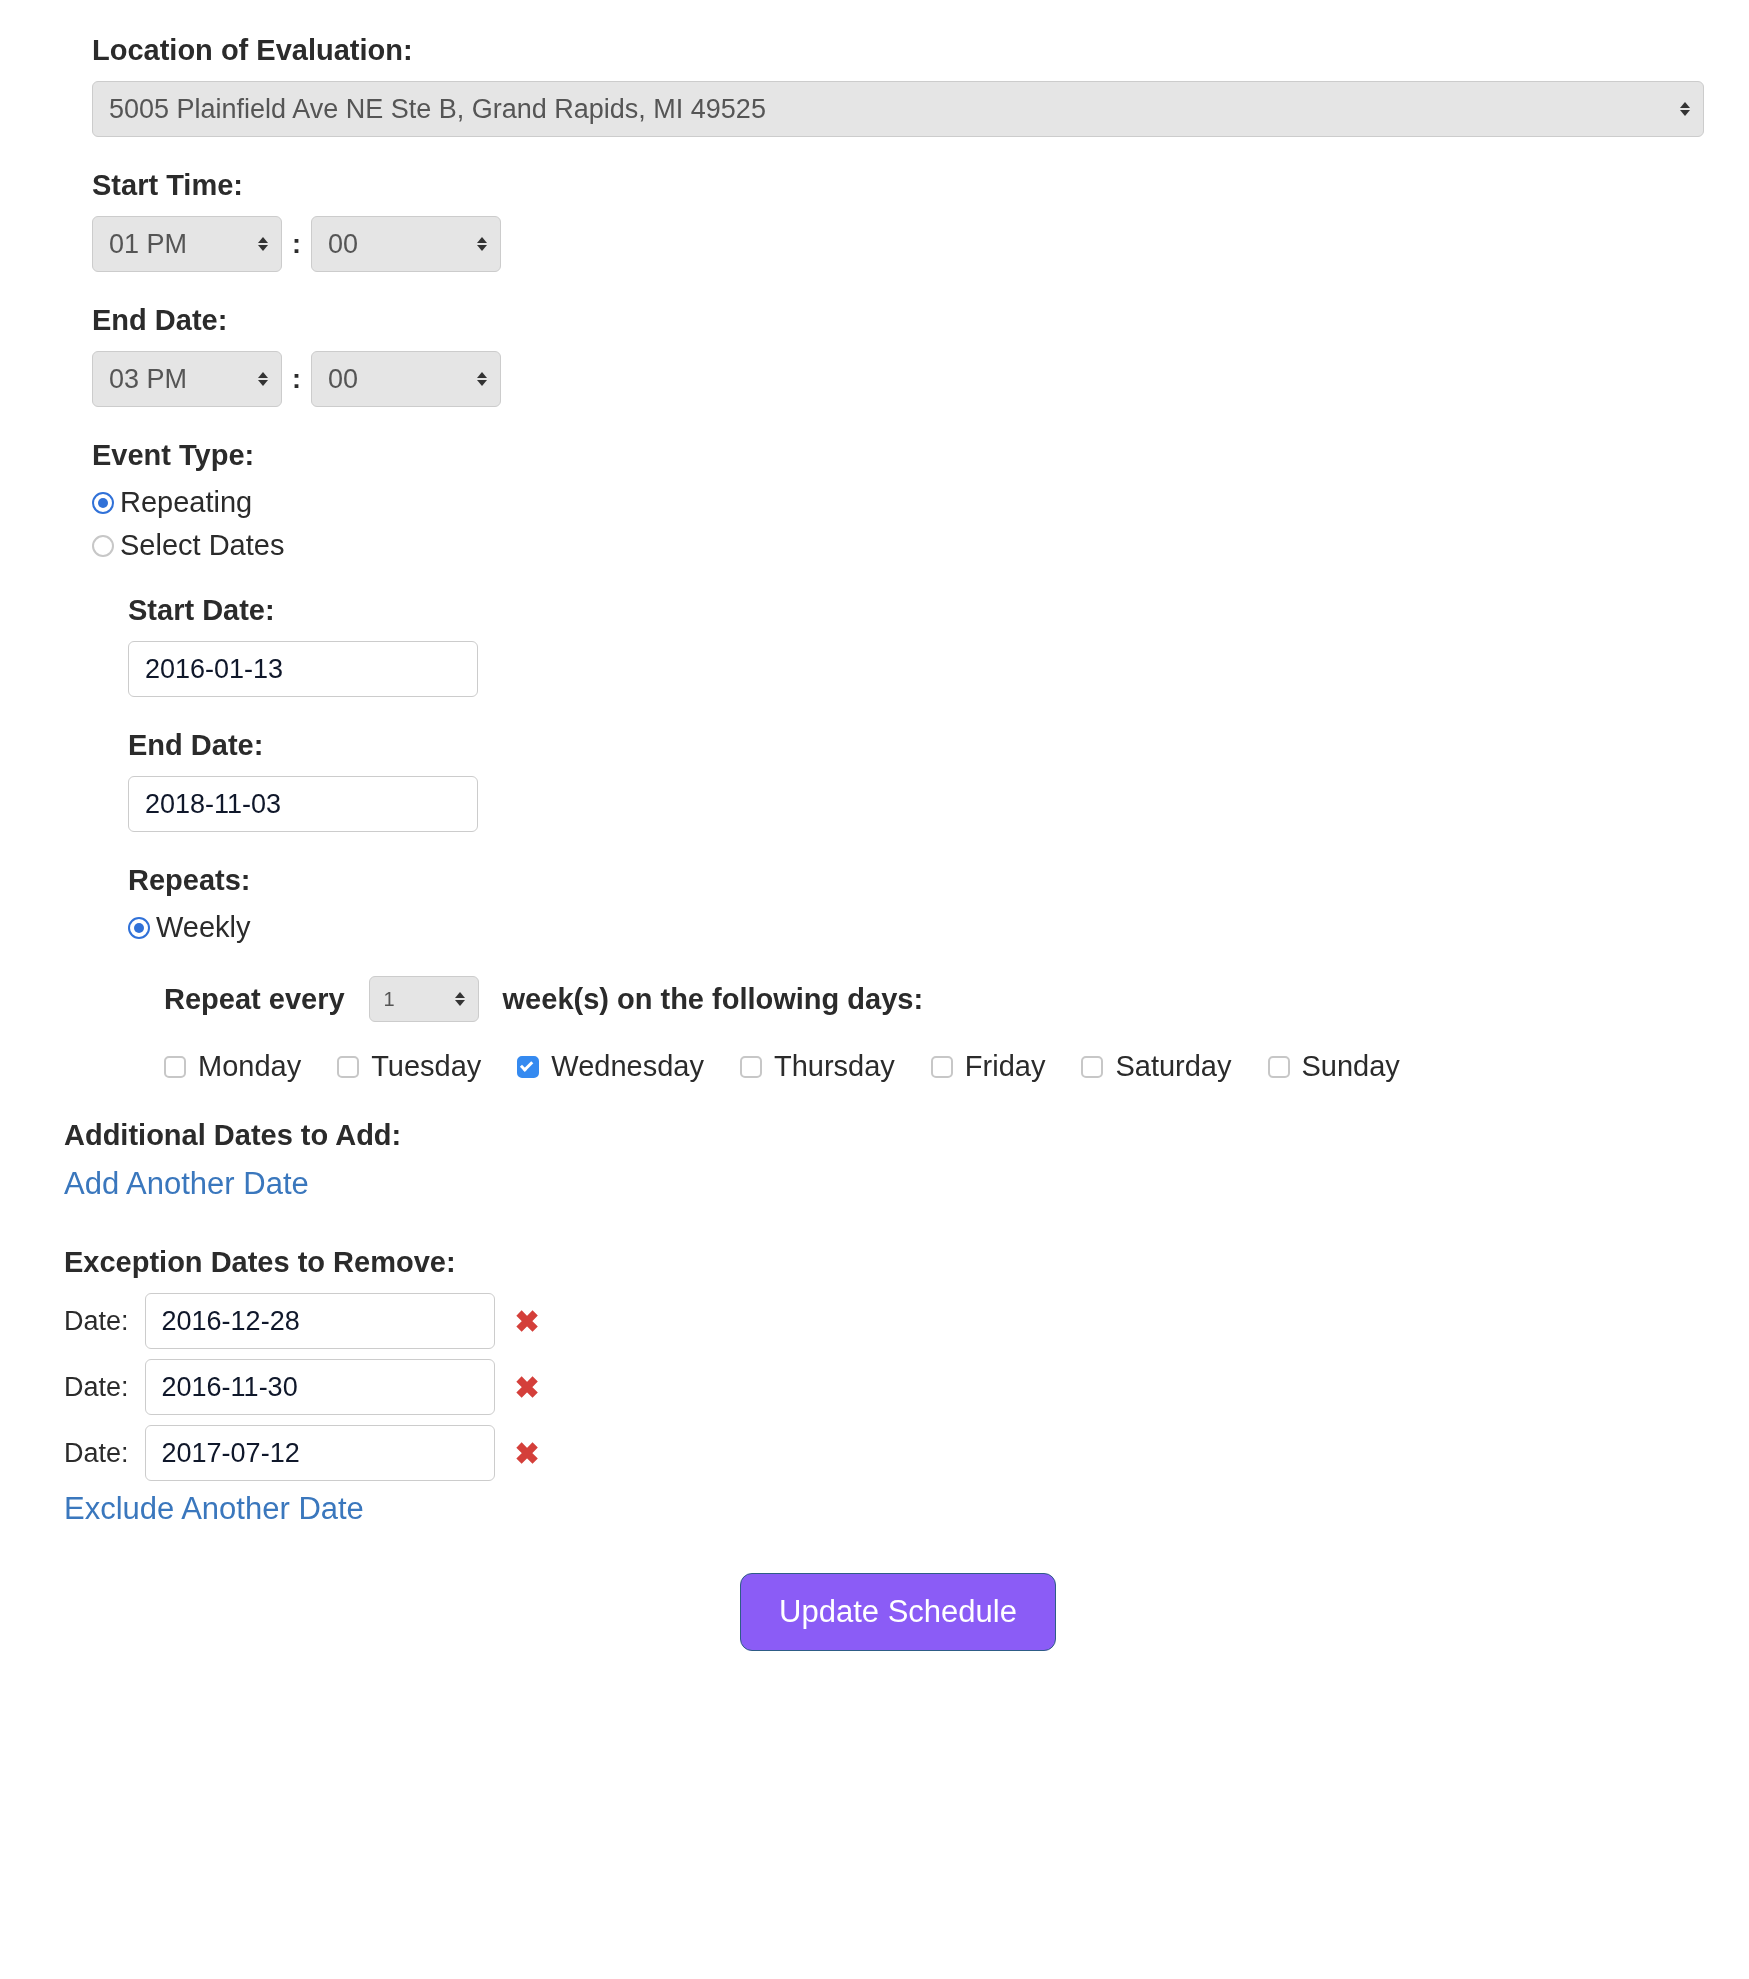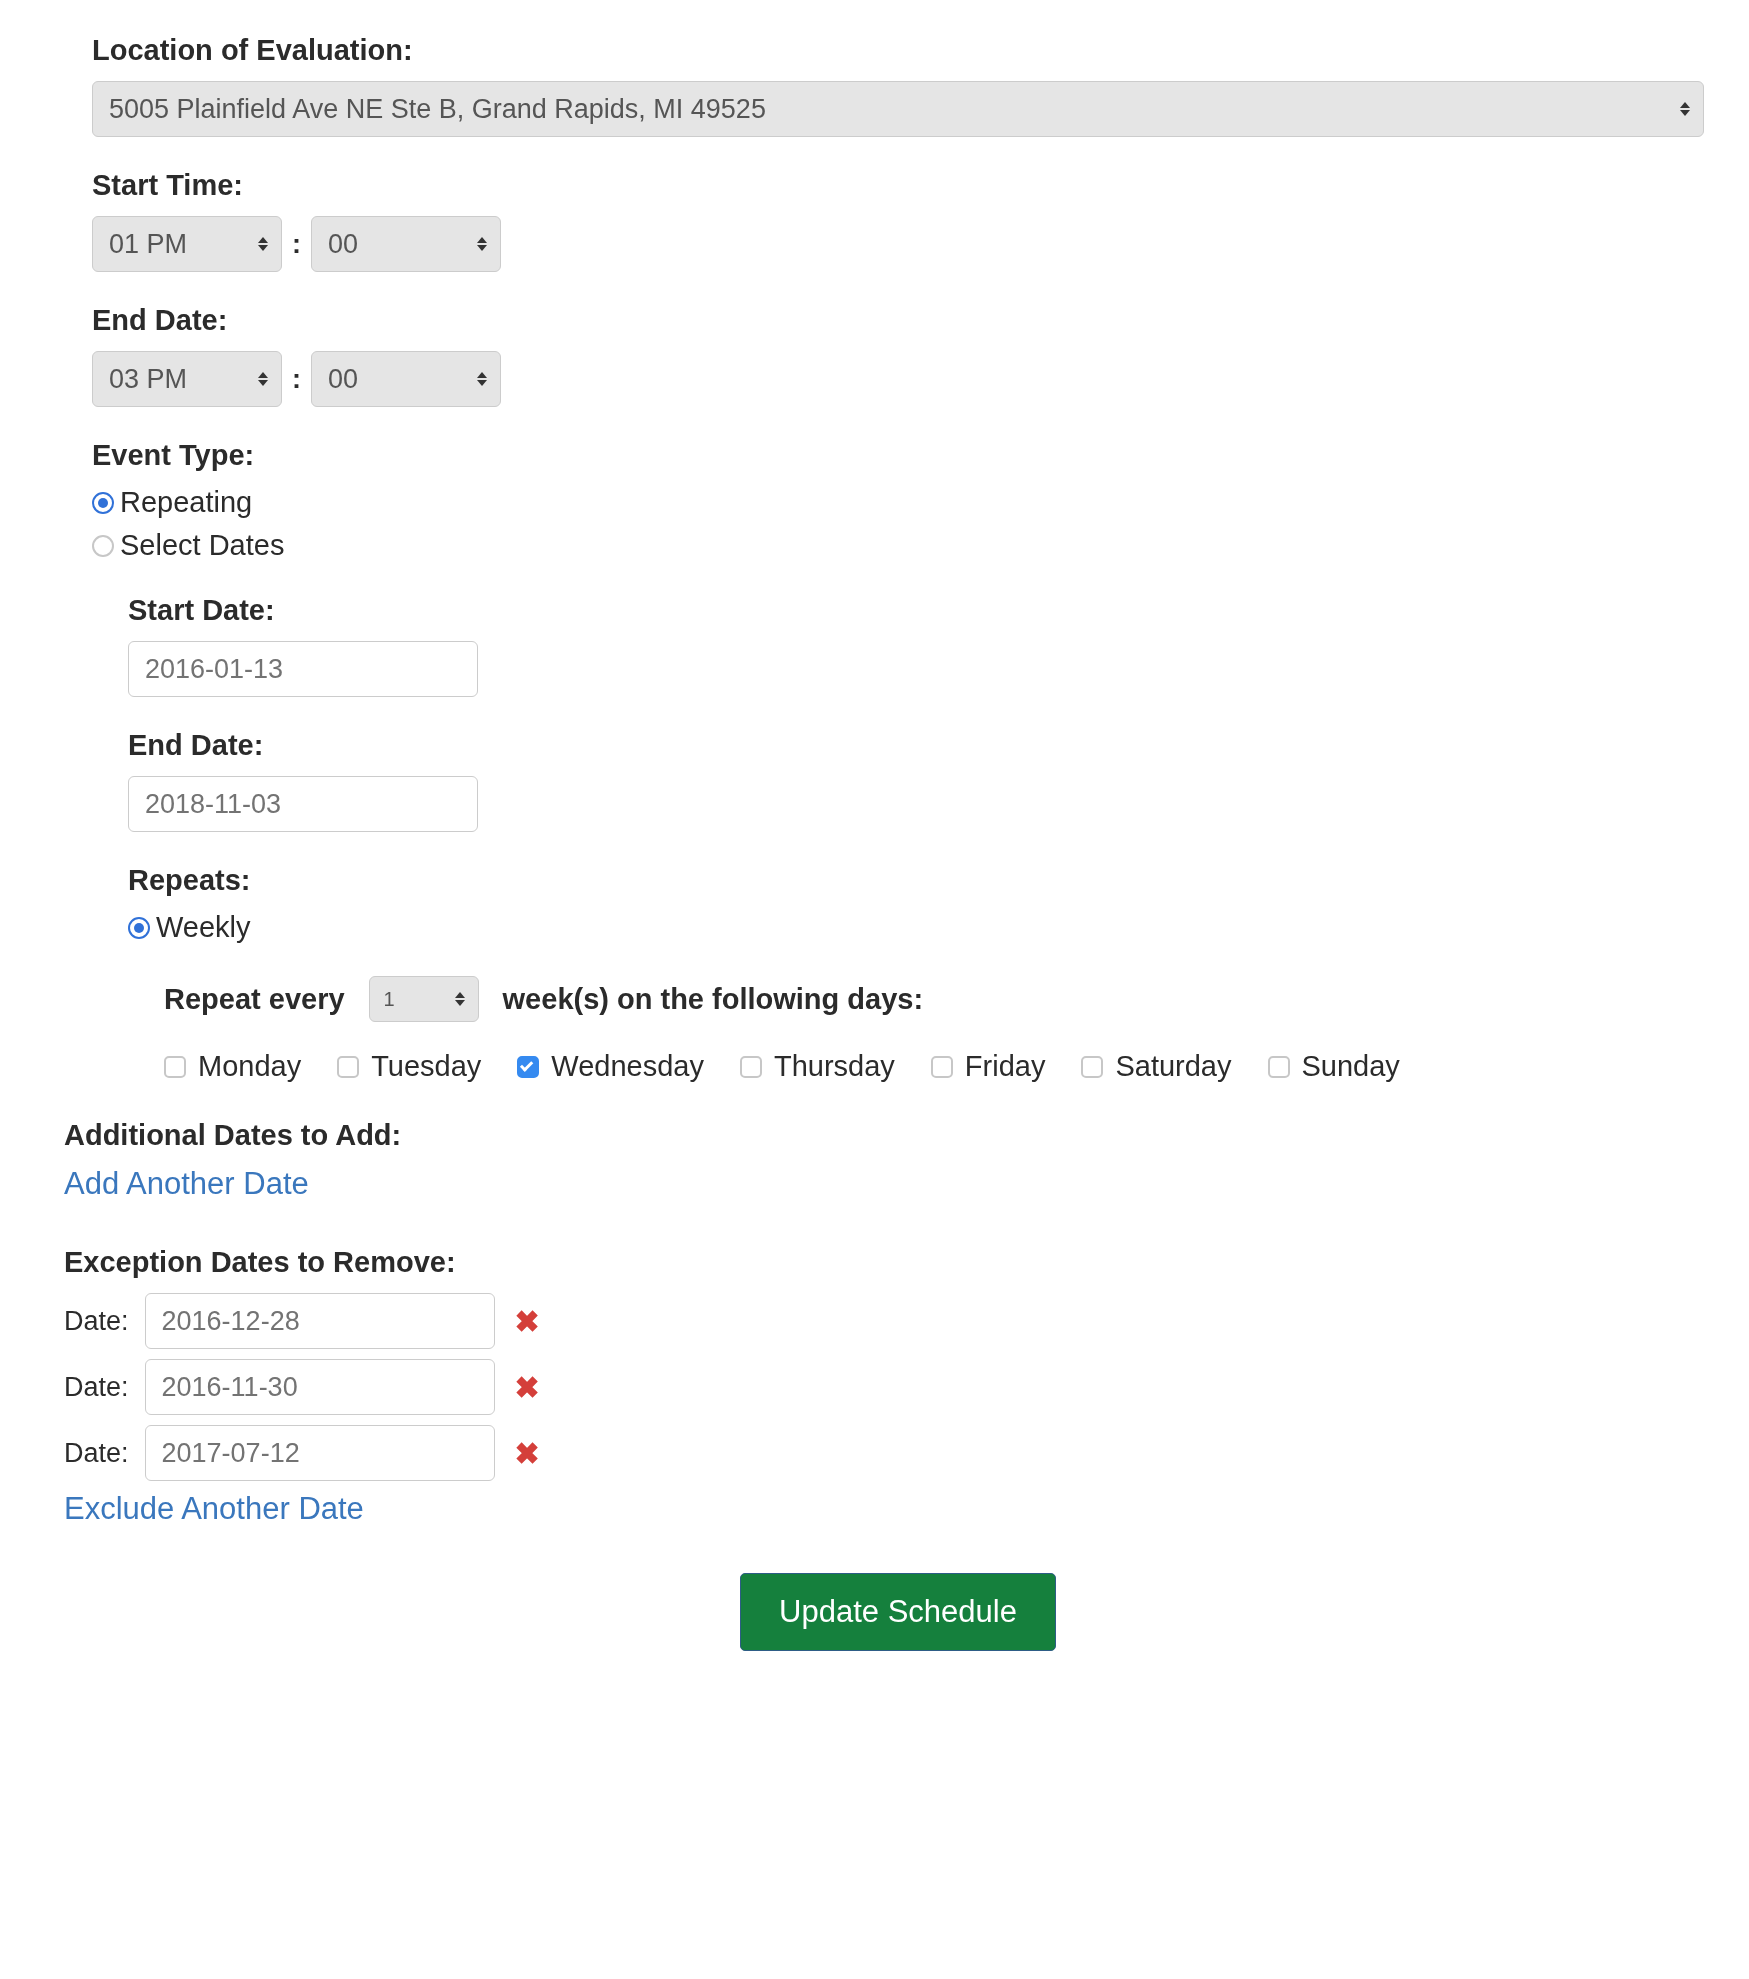--- a/index.html
+++ b/index.html
@@ -118,21 +118,21 @@
   transform: rotate(-45deg) translateY(-2px);
 }
 .checkbox.checked .tick { display: block; }
 
 .text-input {
   border: 1px solid #ccc;
   border-radius: 6px;
   height: 56px;
   padding: 0 16px;
   font-size: 27px;
-  color: #737373;
+  color: #0f172a;
   background: #fff;
 }
 .text-input.date { width: 350px; }
 
 .repeat-row {
   display: flex;
   align-items: center;
   gap: 24px;
   flex-wrap: wrap;
 }
@@ -168,24 +168,24 @@
   color: #d43f3a;
   font-size: 30px;
   font-weight: 900;
   cursor: pointer;
   user-select: none;
   margin-left: 4px;
 }
 
 .submit-row { display: flex; justify-content: center; margin-top: 46px; }
 .submit-btn {
-  background: #15803d;
+  background: #8b5cf6;
   color: #fff;
   border: 1px solid #2e5d86;
-  border-radius: 5px;
+  border-radius: 12px;
   padding: 20px 38px;
   font-size: 31px;
   cursor: pointer;
 }
 </style>
 </head>
 <body>
 
 <div class="page">
 

